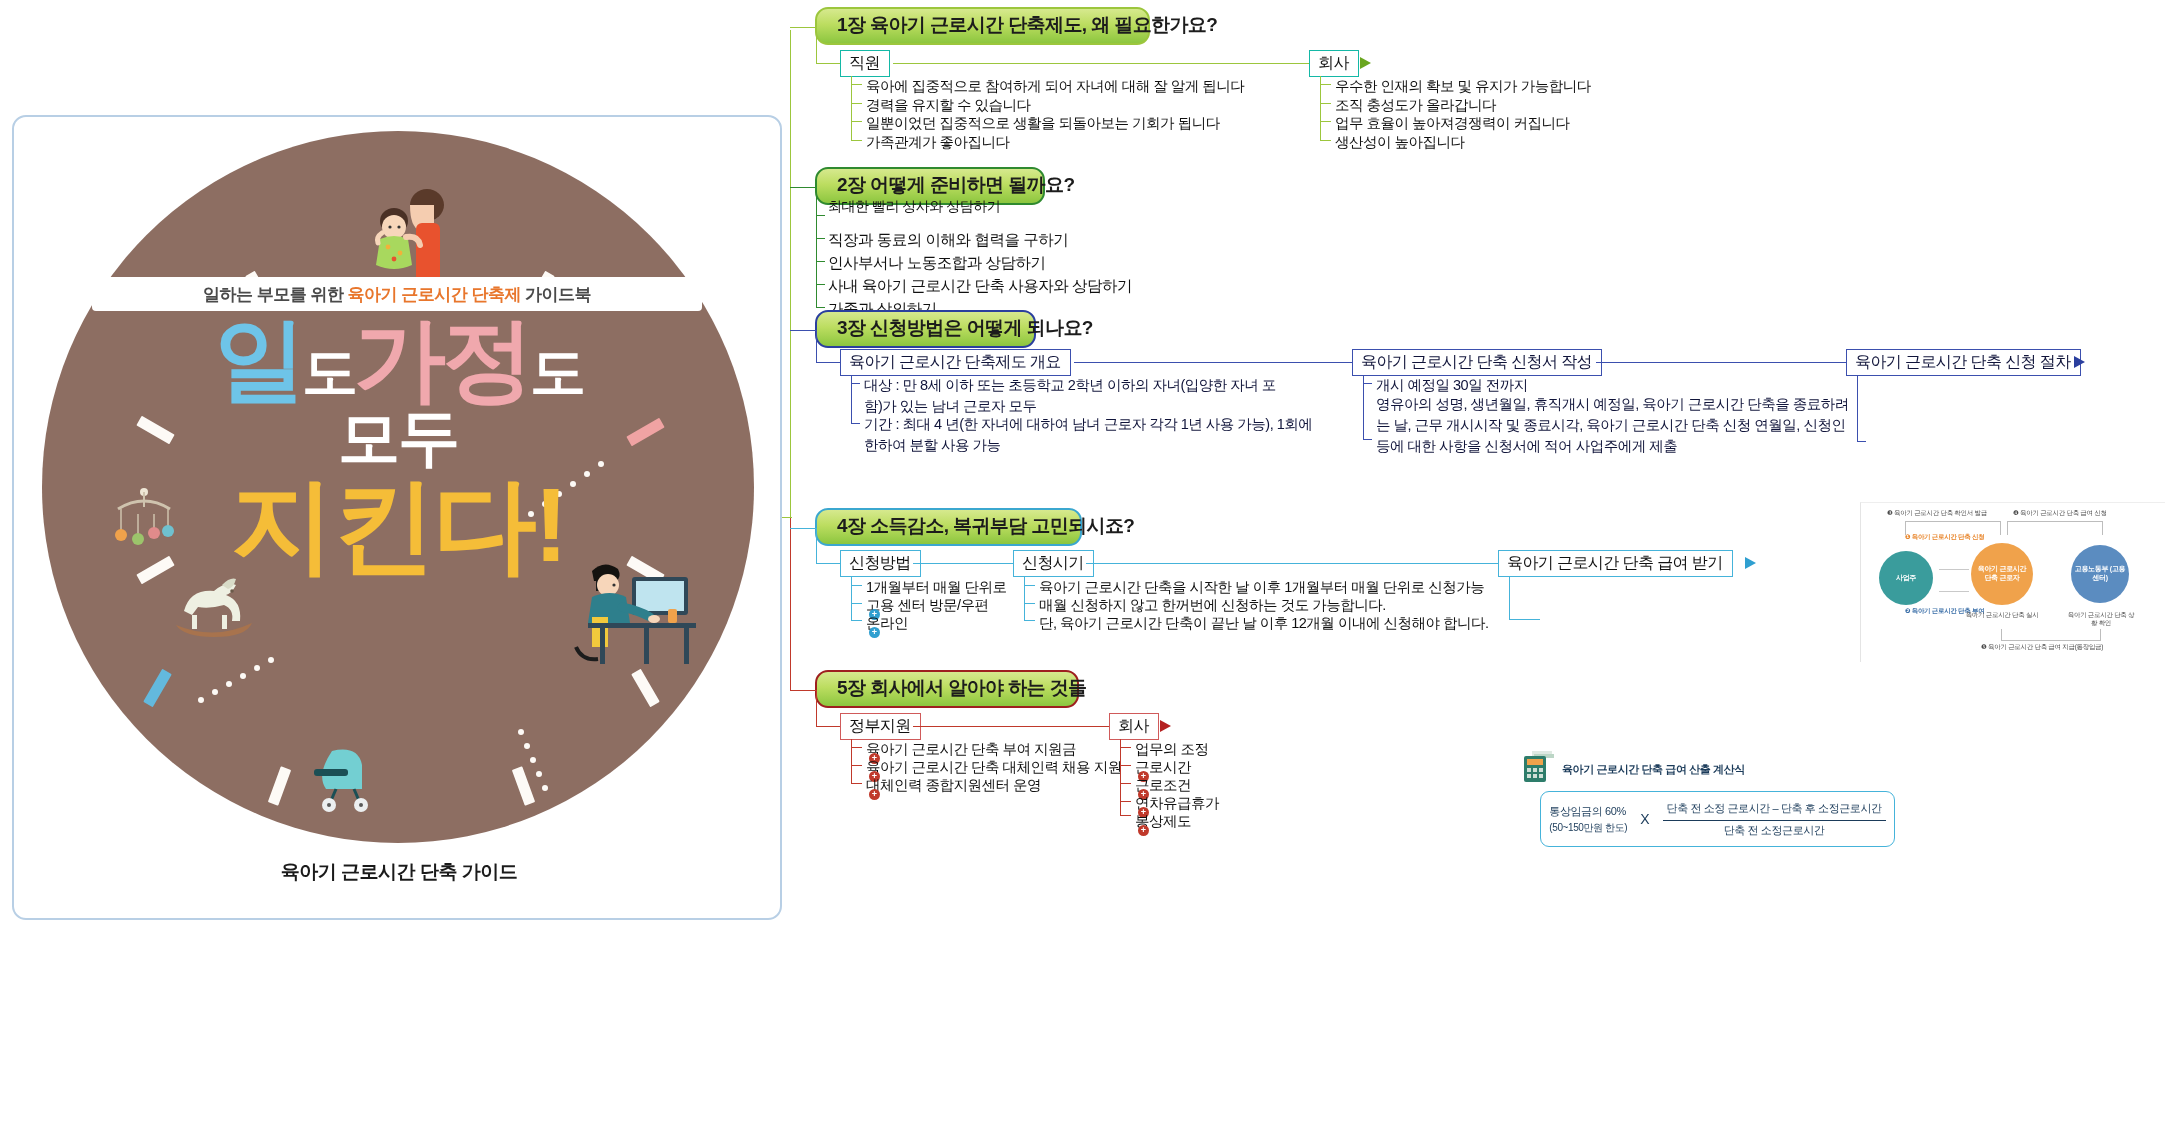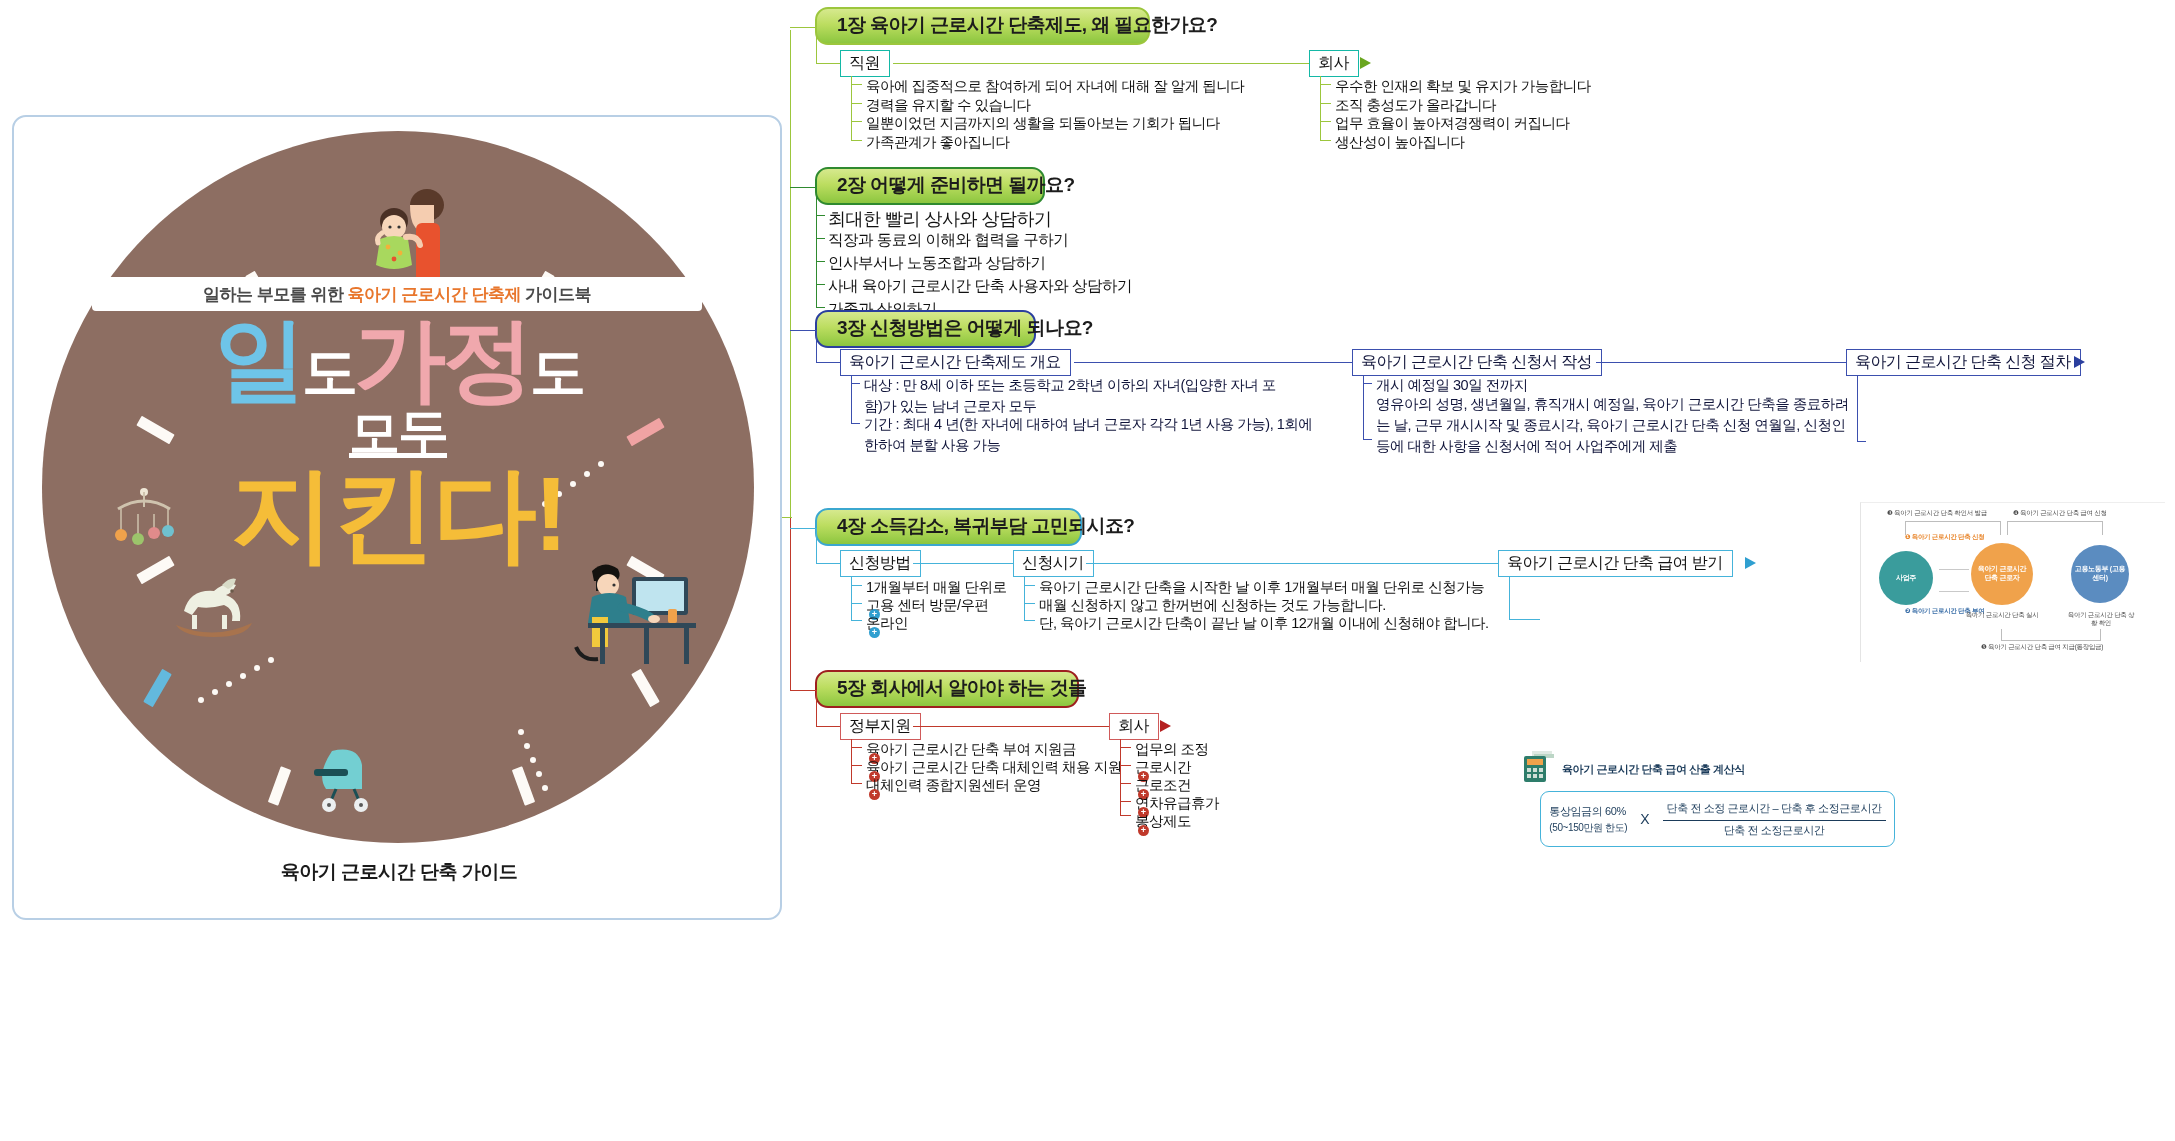--- a/index.html
+++ b/index.html
@@ -49,21 +49,21 @@
   }
   #ribbon .hl { color: #e8762c; margin: 0 4px; }
   #bigtype { position: absolute; left: 0; top: 182px; width: 712px; text-align: center; }
   .bt-row { line-height: 1; white-space: nowrap; }
   .bt1 { font-size: 92px; font-weight: bold; letter-spacing: -4px; }
   .c-blue { color: #6ec4e8; }
   .c-pink { color: #f0a8ad; }
   .c-white { color: #ffffff; }
   .c-yellow { color: #f5bd38; }
   .bt-sm { font-size: 56px; font-weight: bold; }
-  .bt-mid { font-size: 51px; font-weight: bold; letter-spacing: -2px; text-decoration: underline; }
+  .bt-mid { font-size: 62px; font-weight: bold; letter-spacing: -2px; }
   .bt-big { font-size: 104px; font-weight: bold; letter-spacing: -3px; }
   #caption {
     position: absolute; left: 0; top: 742px; width: 770px;
     text-align: center; font-size: 19px; font-weight: bold; color: #1a1a1a;
     letter-spacing: -0.5px;
   }
   
   .illus { position: absolute; }
 
   
@@ -317,42 +317,42 @@
   <div class="boxnode bn-lime" style="left:1309px;top:50px">회사</div>
   <div class="arrow lime" style="left:1360px;top:57px"></div>
 
   <div class="ln v1px lime" style="left:851px;top:76px;height:64px"></div>
   <div class="ln h1px lime" style="left:851px;top:84px;width:11px"></div>
   <div class="ln h1px lime" style="left:851px;top:103px;width:11px"></div>
   <div class="ln h1px lime" style="left:851px;top:121px;width:11px"></div>
   <div class="ln h1px lime" style="left:851px;top:140px;width:11px"></div>
   <div class="leaf" style="left:866px;top:76px">육아에 집중적으로 참여하게 되어 자녀에 대해 잘 알게 됩니다</div>
   <div class="leaf" style="left:866px;top:95px">경력을 유지할 수 있습니다</div>
-  <div class="leaf" style="left:866px;top:113px">일뿐이었던 지금까지의 생활을 되돌아보는 기회가 됩니다</div>
+  <div class="leaf" style="left:866px;top:113px">일뿐이었던 집중적으로 생활을 되돌아보는 기회가 됩니다</div>
   <div class="leaf" style="left:866px;top:132px">가족관계가 좋아집니다</div>
 
   <div class="ln v1px lime" style="left:1320px;top:76px;height:64px"></div>
   <div class="ln h1px lime" style="left:1320px;top:84px;width:11px"></div>
   <div class="ln h1px lime" style="left:1320px;top:103px;width:11px"></div>
   <div class="ln h1px lime" style="left:1320px;top:121px;width:11px"></div>
   <div class="ln h1px lime" style="left:1320px;top:140px;width:11px"></div>
   <div class="leaf" style="left:1335px;top:76px">우수한 인재의 확보 및 유지가 가능합니다</div>
   <div class="leaf" style="left:1335px;top:95px">조직 충성도가 올라갑니다</div>
   <div class="leaf" style="left:1335px;top:113px">업무 효율이 높아져경쟁력이 커집니다</div>
   <div class="leaf" style="left:1335px;top:132px">생산성이 높아집니다</div>
 
   <div class="chapter ch2" style="left:815px;top:167px;width:230px">2장 어떻게 준비하면 될까요?</div>
   <div class="ln h1px green" style="left:790px;top:187px;width:26px"></div>
   <div class="ln v1px green" style="left:816px;top:187px;height:120px"></div>
   <div class="ln h1px green" style="left:816px;top:215px;width:9px"></div>
   <div class="ln h1px green" style="left:816px;top:238px;width:9px"></div>
   <div class="ln h1px green" style="left:816px;top:261px;width:9px"></div>
   <div class="ln h1px green" style="left:816px;top:284px;width:9px"></div>
   <div class="ln h1px green" style="left:816px;top:307px;width:9px"></div>
-  <div class="leaf" style="left:828px;top:206px;font-size:18px">최대한 빨리 상사와 상담하기</div>
+  <div class="leaf" style="left:828px;top:196px;font-size:14px">최대한 빨리 상사와 상담하기</div>
   <div class="leaf" style="left:828px;top:229px;font-size:15.5px">직장과 동료의 이해와 협력을 구하기</div>
   <div class="leaf" style="left:828px;top:252px;font-size:15.5px">인사부서나 노동조합과 상담하기</div>
   <div class="leaf" style="left:828px;top:275px;font-size:15.5px">사내 육아기 근로시간 단축 사용자와 상담하기</div>
   <div class="leaf" style="left:828px;top:298px;font-size:15.5px">가족과 상의하기</div>
 
   <div class="chapter ch3" style="left:815px;top:310px;width:221px">3장 신청방법은 어떻게 되나요?</div>
   <div class="ln h1px navy" style="left:790px;top:330px;width:26px"></div>
   <div class="ln v1px navy" style="left:816px;top:330px;height:32px"></div>
   <div class="ln h1px navy" style="left:816px;top:362px;width:24px"></div>
 

